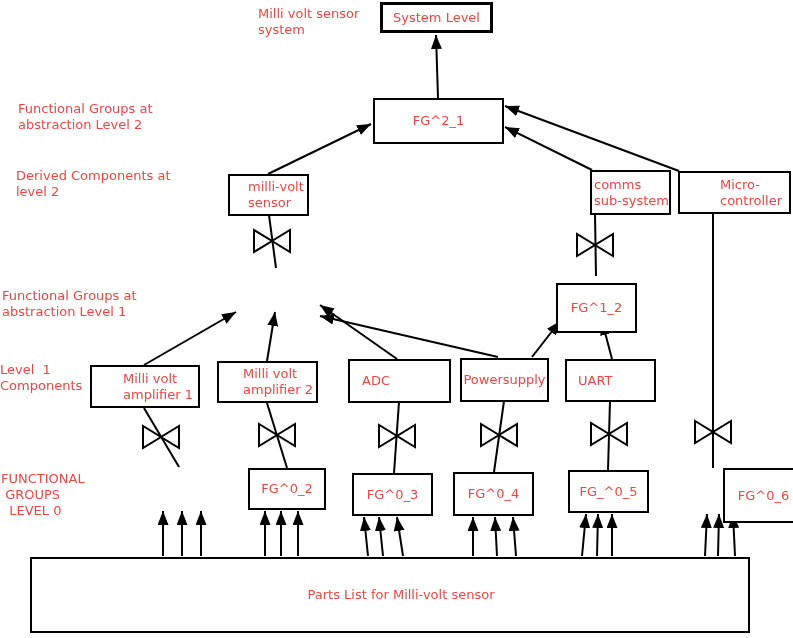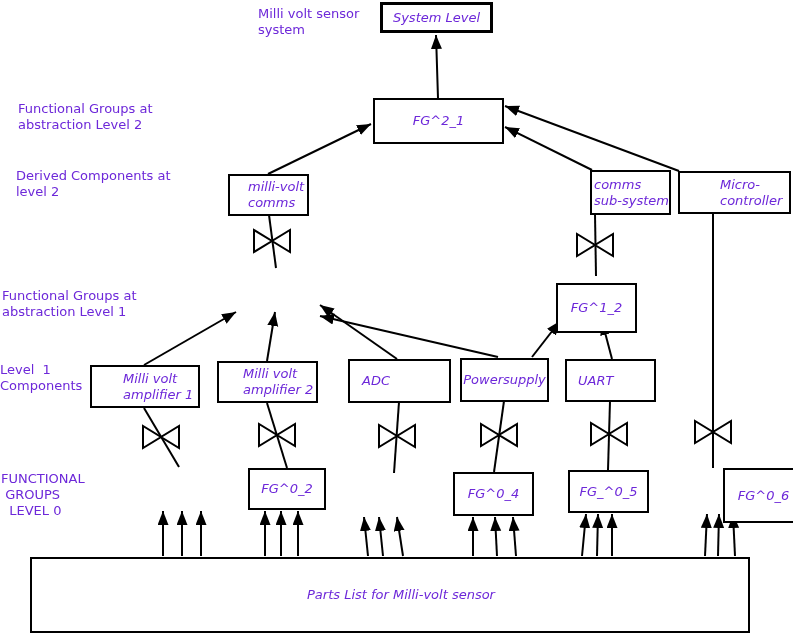--- a/index.html
+++ b/index.html
@@ -1,28 +1,28 @@
 <!DOCTYPE html>
 <html><head>
 <meta charset="utf-8">
 <style>
   html,body{margin:0;padding:0;background:#ffffff;}
   #stage{
     position:relative;width:793px;height:638px;background:#ffffff;
     font-family:"DejaVu Sans","Liberation Sans",sans-serif;
-    font-size:13px;color:#6d28d9;overflow:hidden;
+    font-size:13px;color:#ef4444;overflow:hidden;
   }
   #connectors{position:absolute;left:0;top:0;}
   .ln{stroke:#000;stroke-width:2;fill:none;}
   .bowtie{fill:#ffffff;stroke:#000;stroke-width:2;}
   .box{
     position:absolute;box-sizing:border-box;border:2px solid #000;background:#ffffff;
     display:flex;align-items:center;justify-content:center;
   }
-  .box .lbl{white-space:pre;line-height:16px;font-style:italic;}
+  .box .lbl{white-space:pre;line-height:16px;}
   .thick{border-width:3px;}
   .alignL{justify-content:flex-start;}
   .freelabel{position:absolute;white-space:pre;line-height:16px;}
   .pad2{padding-left:2px;margin-left:35px;} .pad9{padding-left:12px;} .pad11{padding-left:11px;}
   .pad15{padding-left:15px;} .pad18{padding-left:18px;} .pad24{padding-left:24px;}
   .pad31{padding-left:31px;}
   .partsbox .lbl{padding-left:22px;}
 </style>
 </head>
 <body>
@@ -102,21 +102,21 @@
   <div class="box thick" style="left:380px;top:2px;width:113px;height:31px;">
     <span class="lbl">System Level</span>
   </div>
 
   <div class="box" style="left:373px;top:98px;width:131px;height:46px;">
     <span class="lbl">FG^2_1</span>
   </div>
 
   <div class="box alignL pad18" style="left:228px;top:174px;width:81px;height:42px;">
     <span class="lbl">milli-volt
-comms</span>
+sensor</span>
   </div>
 
   <div class="box alignL pad2" style="left:555px;top:170px;width:81px;height:45px;">
     <span class="lbl">comms
 sub-system</span>
   </div>
 
   <div class="box alignL pad15" style="left:678px;top:171px;width:113px;height:43px;padding-left:40px;">
     <span class="lbl">Micro-
 controller</span>
@@ -147,20 +147,23 @@
 
   <div class="box alignL pad11" style="left:565px;top:359px;width:91px;height:43px;">
     <span class="lbl">UART</span>
   </div>
 
 
   <div class="box" style="left:248px;top:468px;width:78px;height:42px;">
     <span class="lbl">FG^0_2</span>
   </div>
 
+  <div class="box" style="left:352px;top:473px;width:81px;height:43px;">
+    <span class="lbl">FG^0_3</span>
+  </div>
 
   <div class="box" style="left:453px;top:472px;width:81px;height:44px;">
     <span class="lbl">FG^0_4</span>
   </div>
 
   <div class="box" style="left:568px;top:470px;width:81px;height:43px;">
     <span class="lbl">FG_^0_5</span>
   </div>
 
   <div class="box" style="left:723px;top:468px;width:81px;height:55px;">

